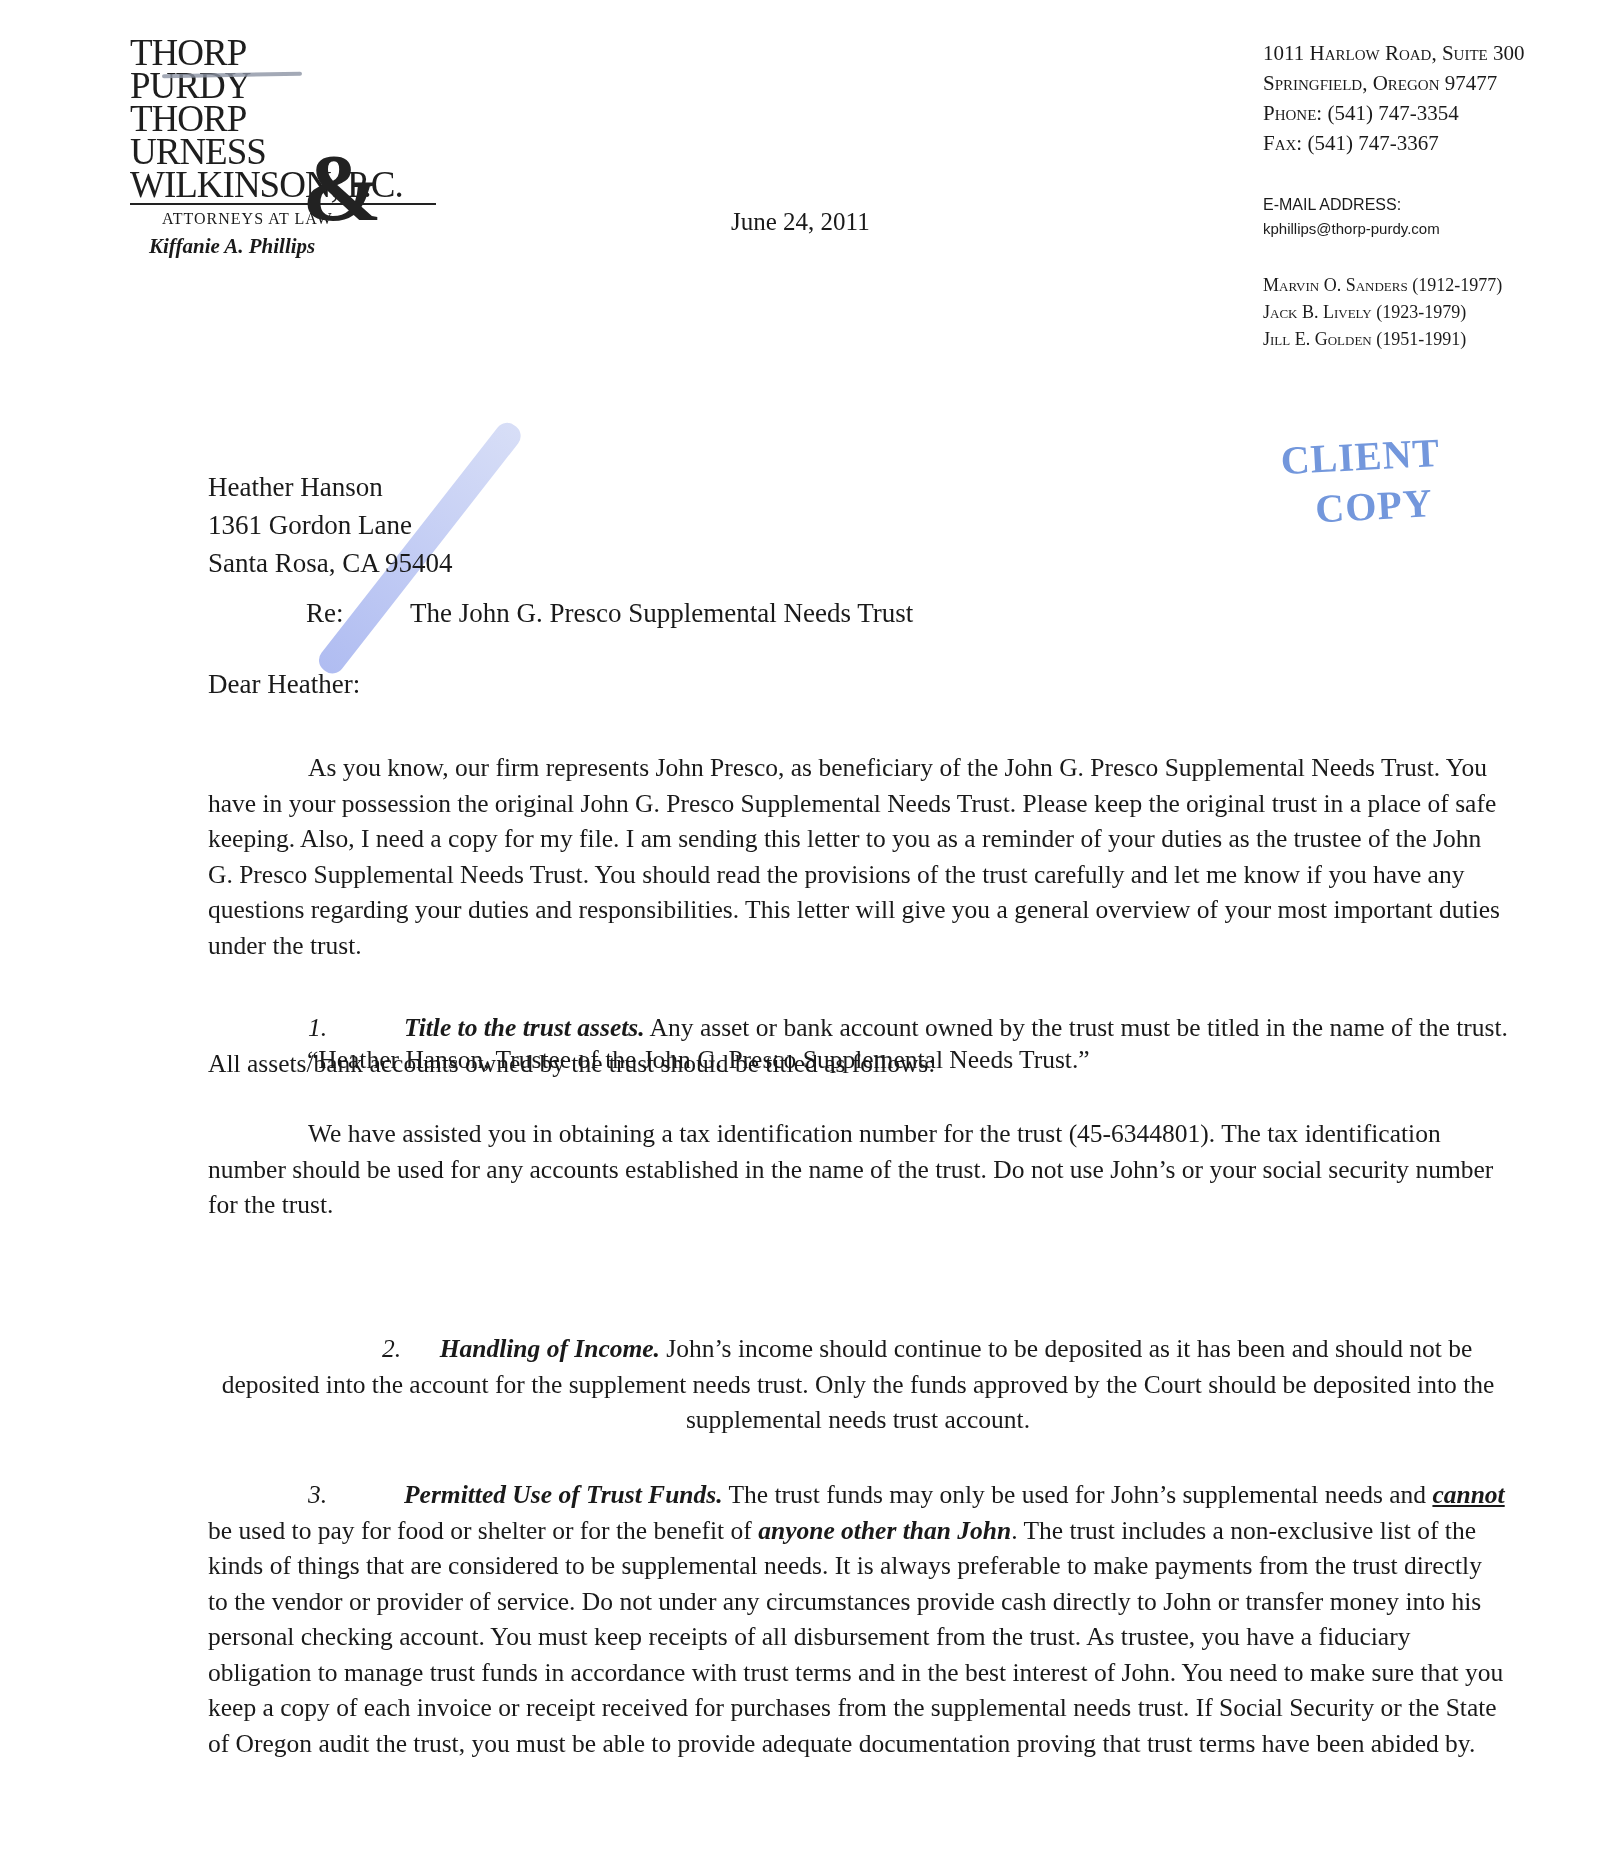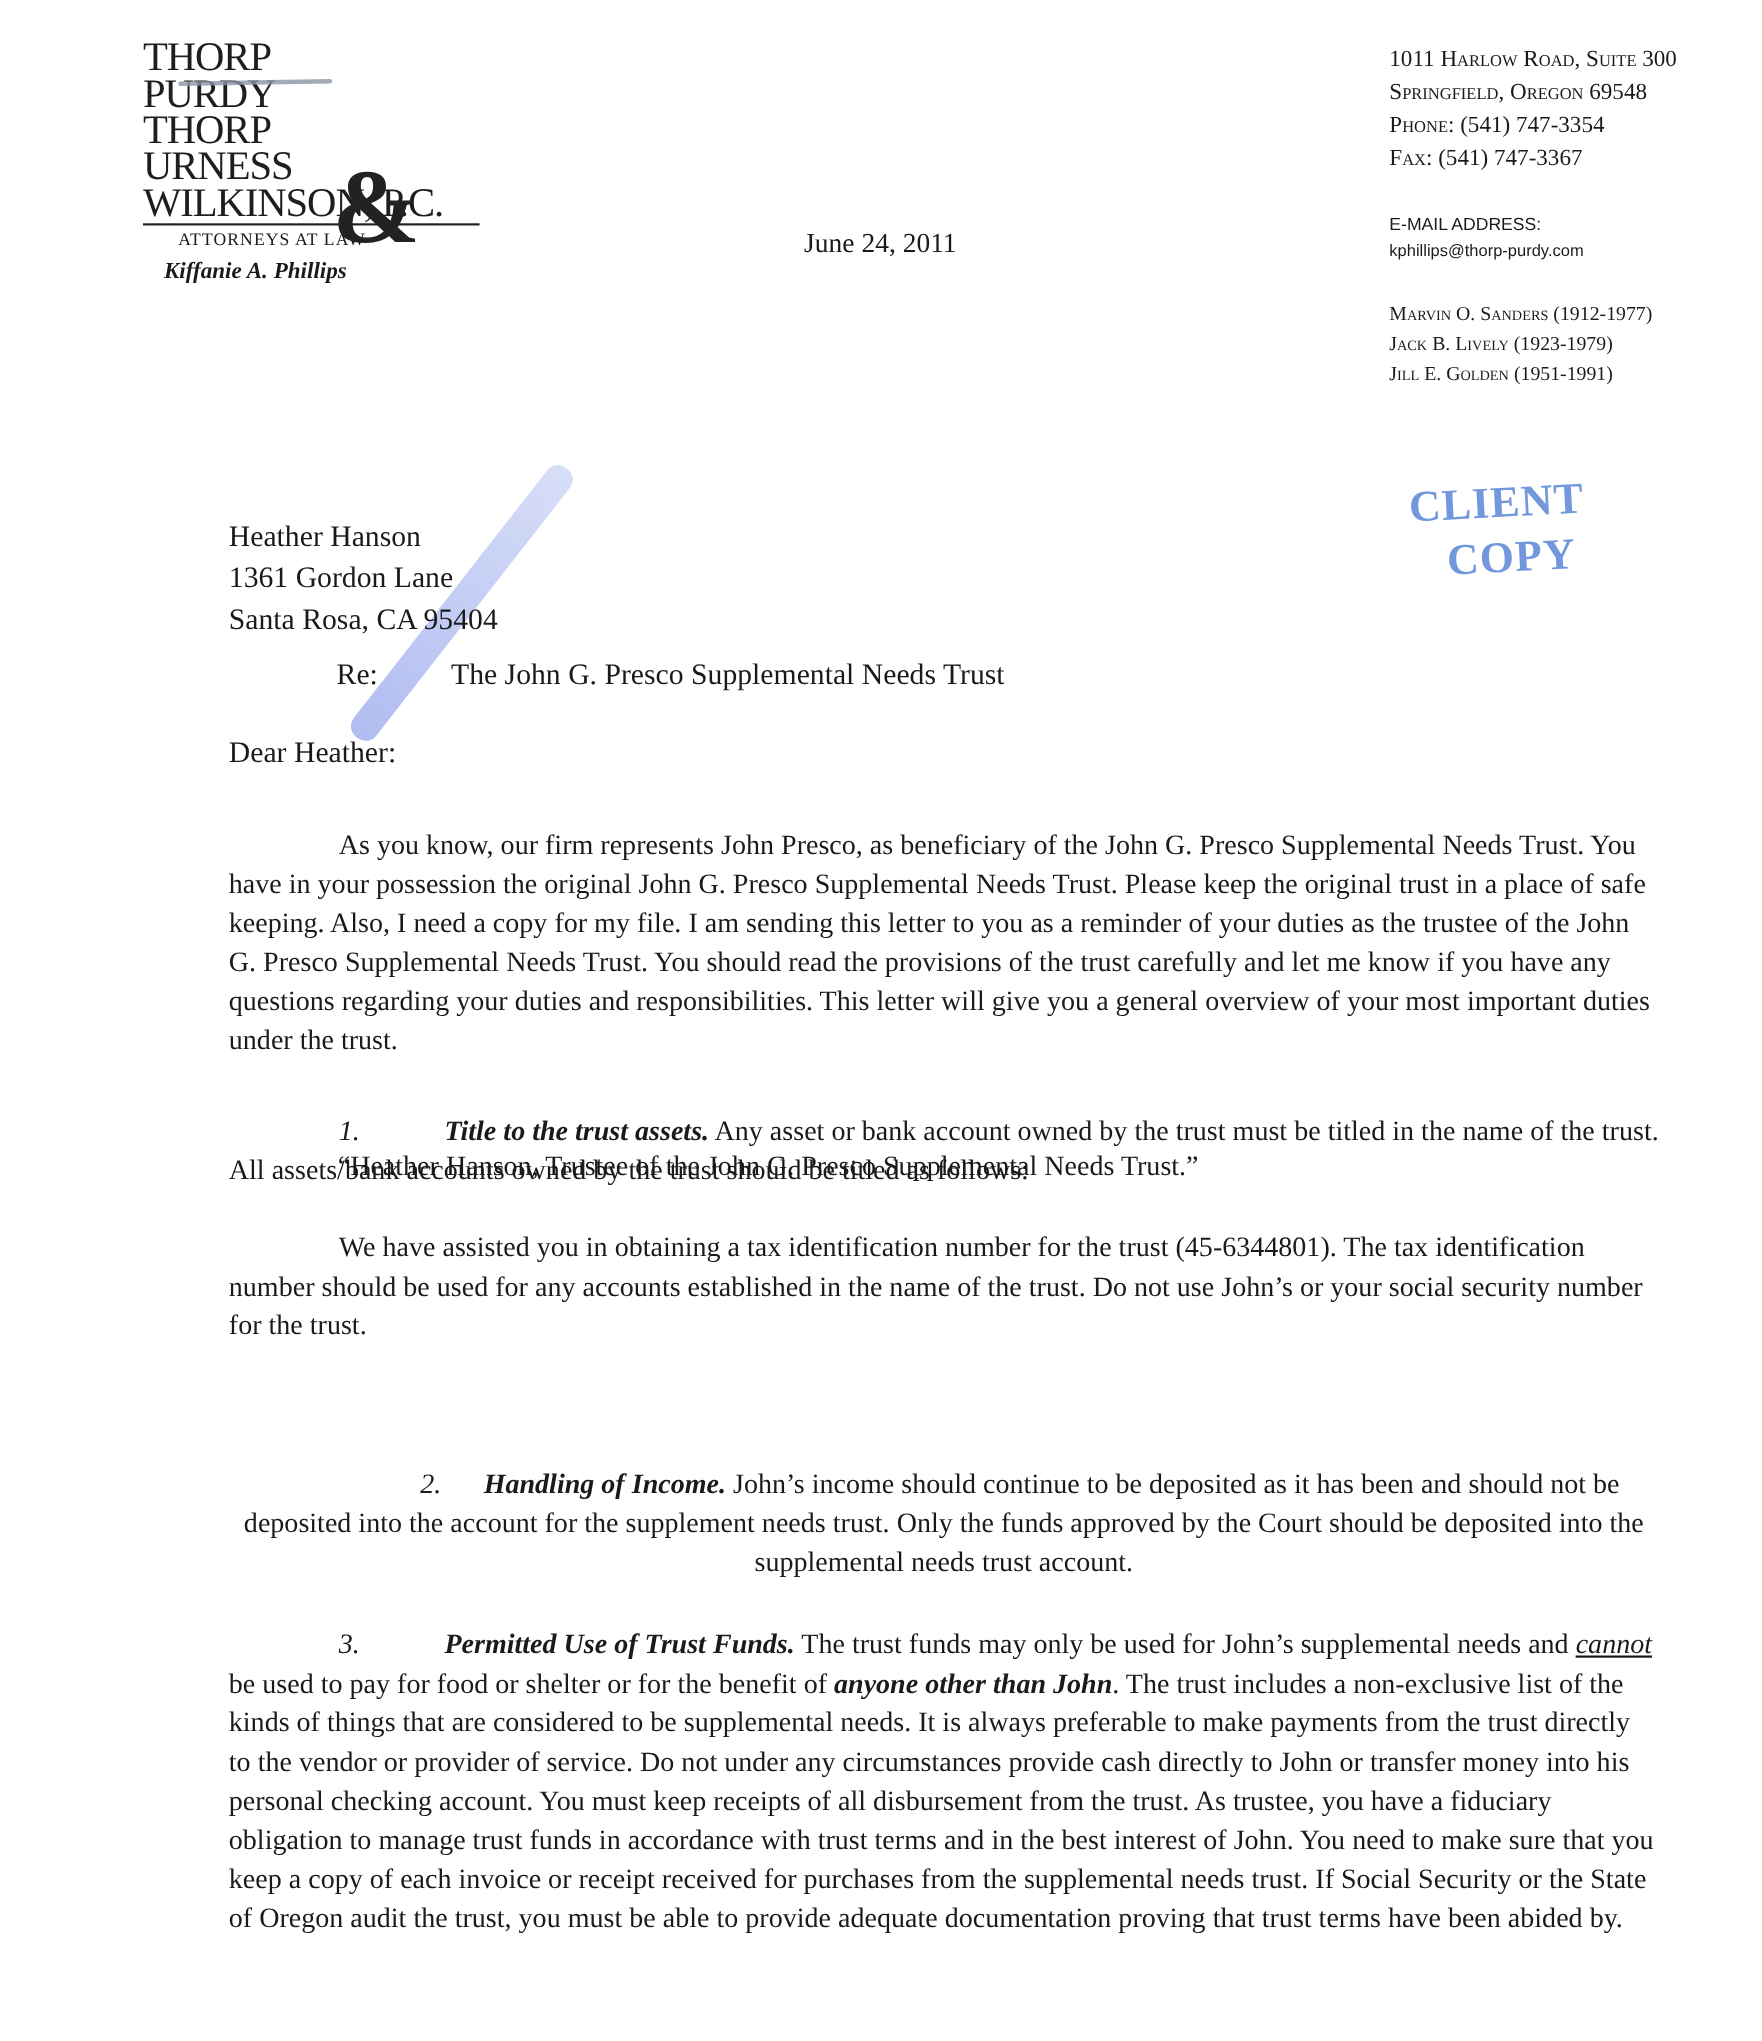--- a/index.html
+++ b/index.html
@@ -43,21 +43,21 @@
 
   .body { left: 208px; width: 1300px; font-size: 25.5px; line-height: 35.5px; }
   .p1 { top: 750px; }
   .indent { display: inline-block; width: 100px; }
   .num { display: inline-block; width: 96px; font-style: italic; }
   .head-it { font-style: italic; font-weight: bold; }
   .quote { left: 307px; top: 1045px; font-size: 25.5px; }
   .p-tax { top: 1116px; }
   .p2 { top: 1331px; text-align: center; }
   .p3 { top: 1477px; }
-  .u { text-decoration: underline; font-style: italic; font-weight: normal; }
+  .u { text-decoration: underline; font-style: italic; font-weight: bold; }
   .bi { font-style: italic; font-weight: bold; }
 </style>
 </head>
 <body>
 
 <div class="abs logo">
   <div class="line">THORP</div>
   <div class="line">PURDY</div>
   <div class="line">THORP</div>
   <div class="line">URNESS</div>
@@ -66,21 +66,21 @@
   <div class="thorp-underline"></div>
   <div class="rule"></div>
   <div class="sub">ATTORNEYS AT LAW</div>
   <div class="attorney">Kiffanie A. Phillips</div>
 </div>
 
 <div class="abs date">June 24, 2011</div>
 
 <div class="abs addr">
   <div class="sc">1011 Harlow Road, Suite 300</div>
-  <div class="sc">Springfield, Oregon  69548</div>
+  <div class="sc">Springfield, Oregon  97477</div>
   <div class="sc">Phone:  (541) 747-3354</div>
   <div class="sc">Fax:  (541) 747-3367</div>
 </div>
 <div class="abs email-label">E-MAIL ADDRESS:</div>
 <div class="abs email">kphillips@thorp-purdy.com</div>
 <div class="abs former">
   <div>Marvin O. Sanders  (1912-1977)</div>
   <div>Jack B. Lively  (1923-1979)</div>
   <div>Jill E. Golden  (1951-1991)</div>
 </div>

